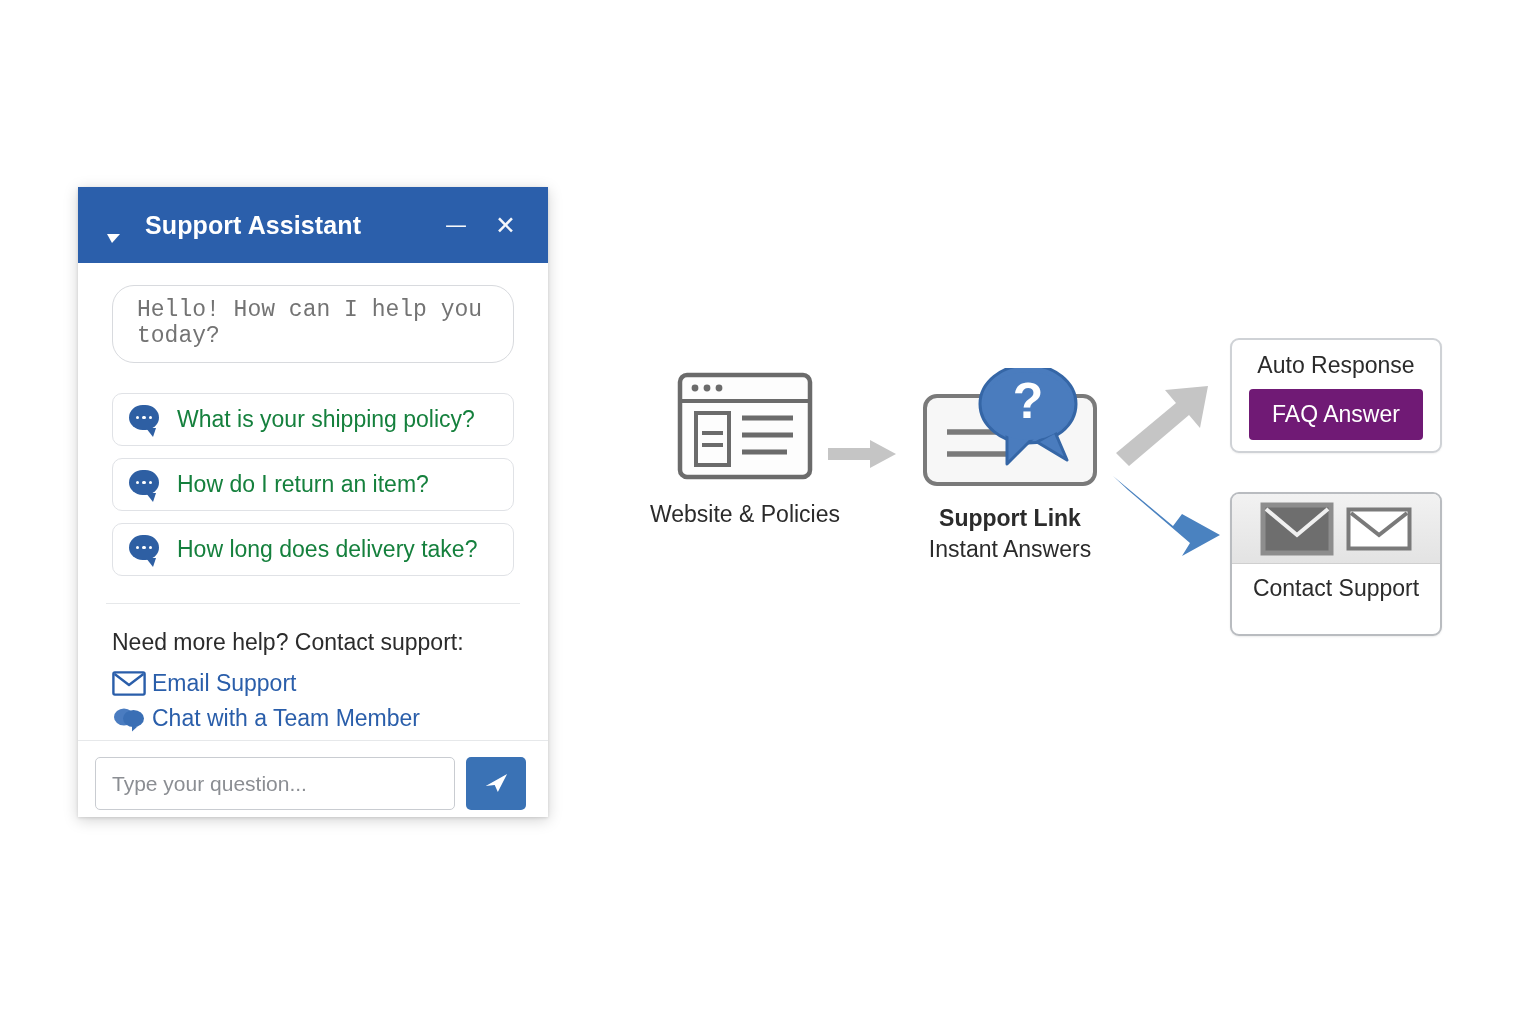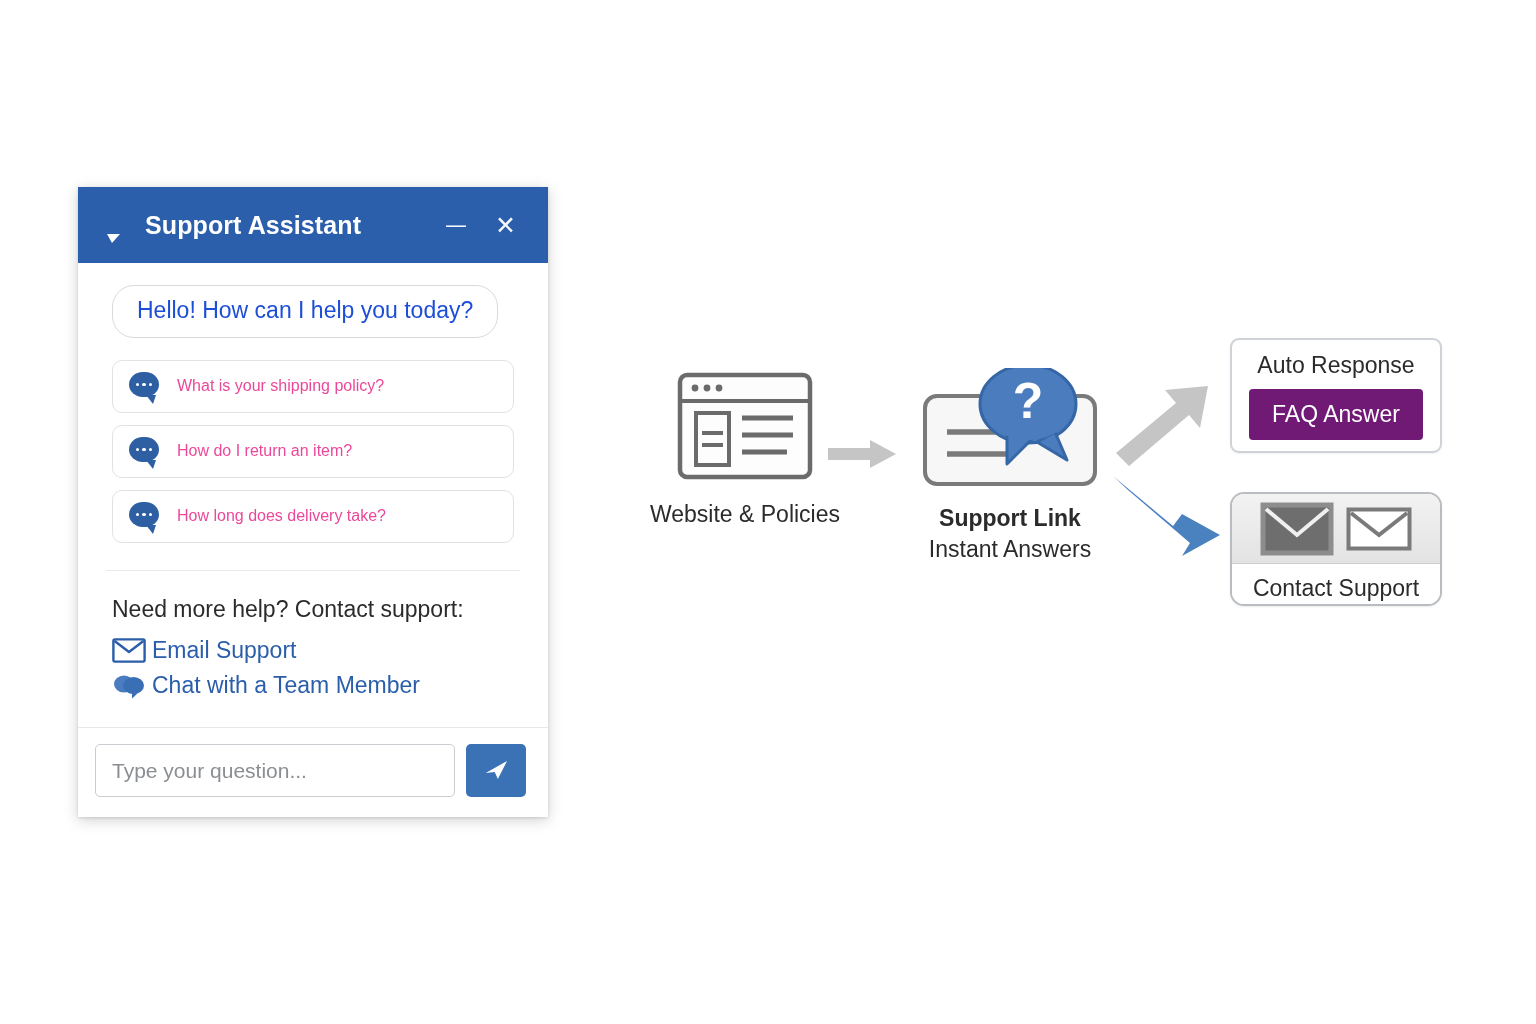--- a/index.html
+++ b/index.html
@@ -50,23 +50,24 @@
   #btn-min { font-size: 22px; margin-right: 8px; }
 
   #chat-body { flex: 1 1 auto; padding: 22px 0 0 0; display: flex; flex-direction: column; }
 
   .bubble-row { padding: 0 34px; }
   #greeting-bubble {
     display: inline-block;
     border: 1px solid #d8dade;
     border-radius: 22px;
     padding: 11px 24px 13px 24px;
-    font-size: 23px; color: #1d4ed8;
+    font-size: 23px; color: #737373;
     background: #fff;
-    margin-bottom: 22px;
+    margin-bottom: 30px;
+    font-family: Liberation Mono, monospace;
   }
 
   .chip {
     display: flex; align-items: center;
     margin: 0 34px 12px 34px;
     border: 1px solid #e0e2e6;
     border-radius: 10px;
     background: #fff;
     padding: 11px 16px 12px 16px;
     cursor: pointer;
@@ -81,21 +82,21 @@
     display:block; width: 3.5px; height: 3.5px; border-radius: 50%;
     background: #fff; margin: 0 1.4px;
   }
   .chip-icon .ct {
     position: absolute; right: 5px; bottom: -4px;
     width: 0; height: 0;
     border-left: 7px solid transparent;
     border-right: 3px solid transparent;
     border-top: 9px solid #2e5fa3;
   }
-  .chip-label { font-size: 16px; color: #ec4899; }
+  .chip-label { font-size: 23px; color: #15803d; }
 
   #divider-1 { height: 1px; background: #e6e8ea; margin: 15px 28px 0 28px; }
 
   #help-prompt {
     font-size: 23px; color: #2b2b2b;
     margin: 25px 34px 14px 34px;
   }
   .contact-link {
     display: flex; align-items: center;
     margin: 0 34px 8px 34px;
@@ -151,23 +152,23 @@
   #auto-title { font-size: 23px; color: #2b2b2b; }
   #faq-button {
     margin-top: 10px; width: 174px; height: 51px;
     background: #701a75; border-radius: 4px;
     display: flex; align-items: center; justify-content: center;
     color: #ffffff; font-size: 23px; cursor: pointer;
   }
 
   #contact-box {
     position: absolute; left: 610px; top: 172px;
-    width: 212px; height: 114px;
+    width: 212px; height: 144px;
     background: #ffffff;
-    border: 2px solid #b9bcc0; border-radius: 14px;
+    border: 2px solid #b9bcc0; border-radius: 9px;
     overflow: hidden;
     box-shadow: 0 1px 2px rgba(0,0,0,0.08);
   }
   #contact-env-strip {
     height: 70px;
     background: linear-gradient(180deg,#f2f2f2 0%,#e3e3e3 100%);
     border-bottom: 1px solid #cfcfcf;
     display: flex; align-items: center; justify-content: center; gap: 12px;
   }
   #contact-title {

